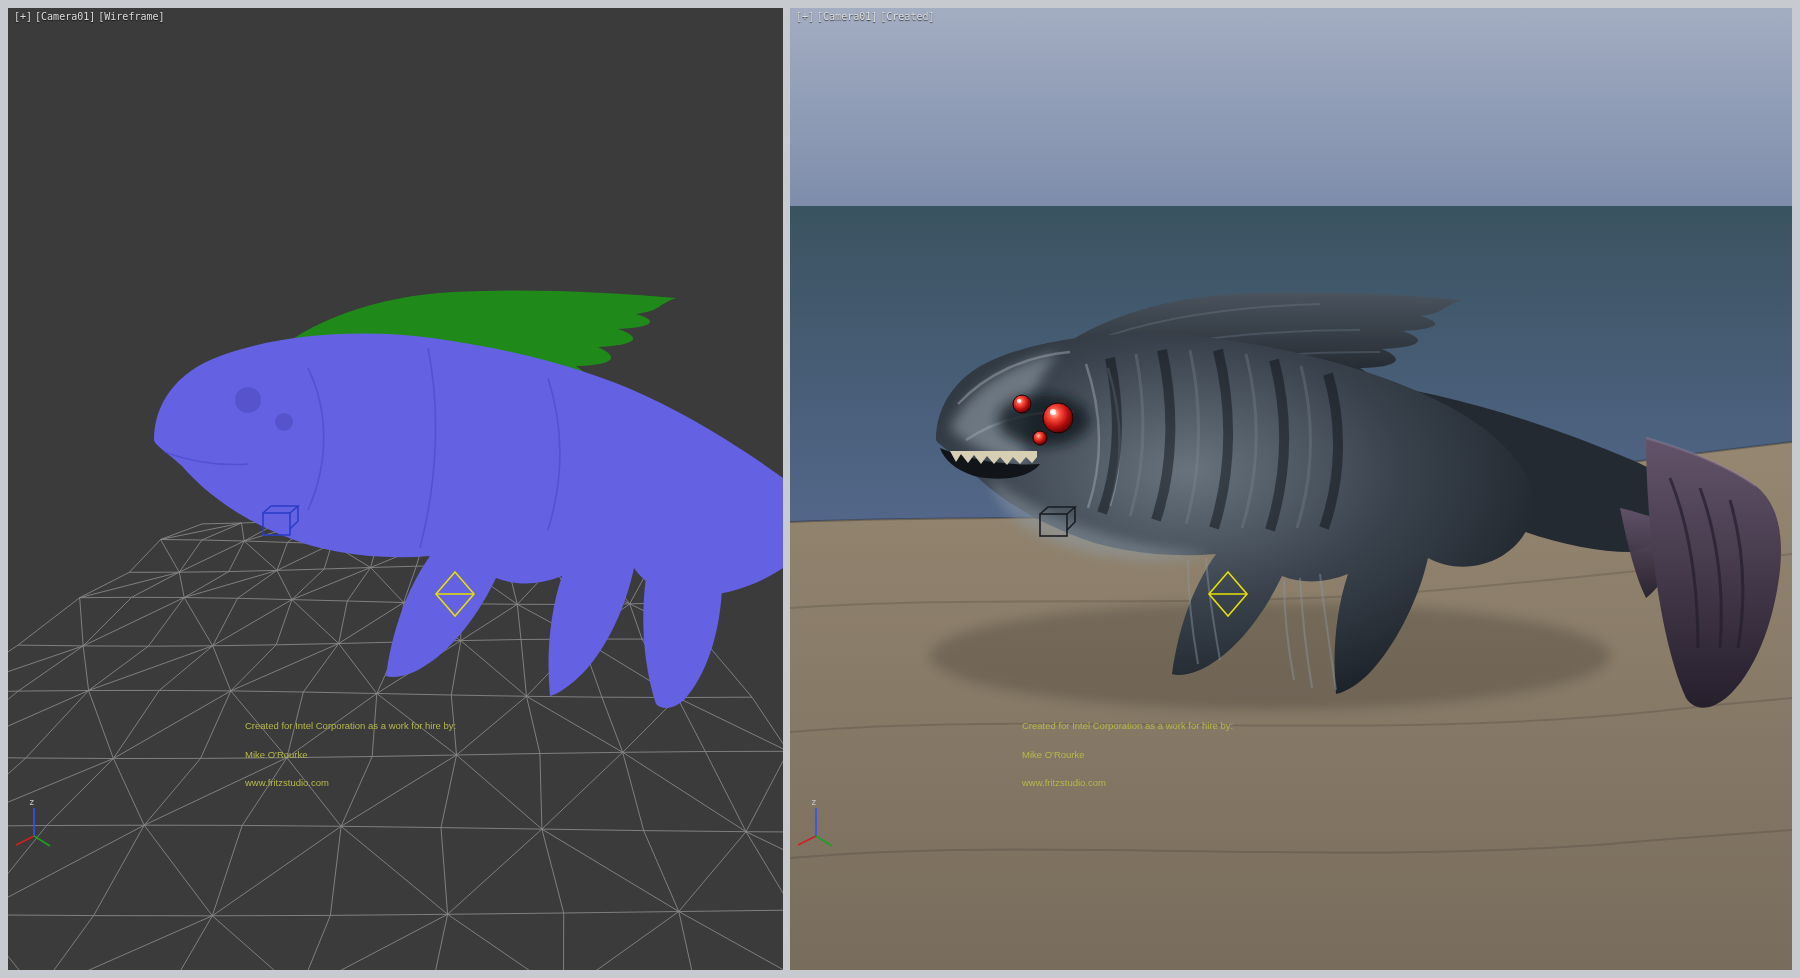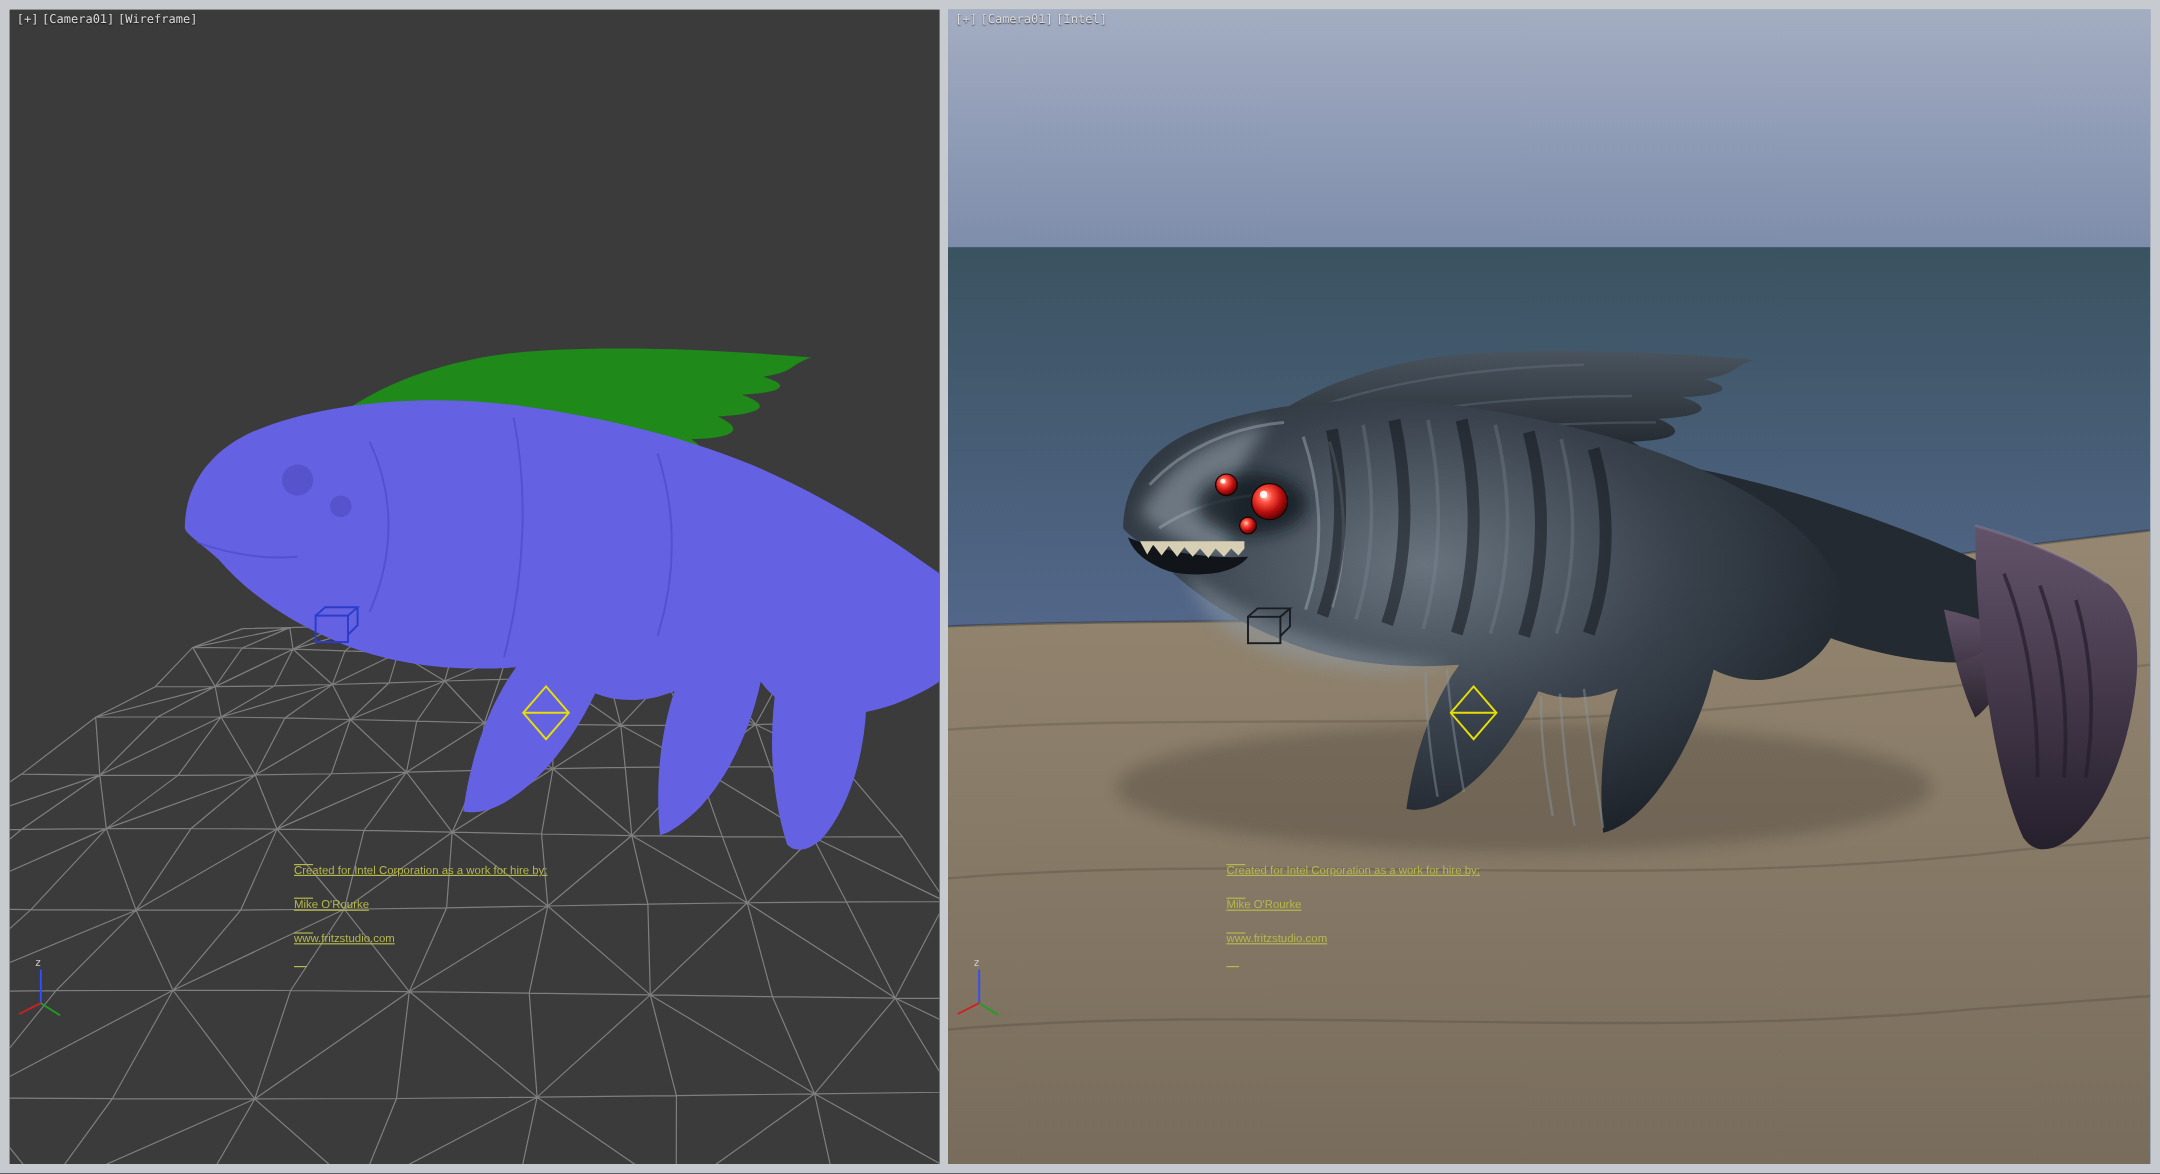--- a/index.html
+++ b/index.html
@@ -7,21 +7,21 @@
          font-family:"Liberation Sans",sans-serif;}
   .viewport{position:absolute;top:8px;height:962px;overflow:hidden;}
   #vp-left{left:8px;width:775px;background:#3b3b3b;}
   #vp-right{left:790px;width:1002px;background:#7d8cab;}
   .vp-label{position:absolute;top:3px;left:6px;z-index:6;display:flex;gap:3px;
             font:10px "DejaVu Sans Mono",monospace;color:#dcdcdc;
             text-shadow:0 1px 1px rgba(0,0,0,.65);}
   .vp-label span{cursor:pointer;}
   svg.canvas{position:absolute;left:0;top:0;}
   .watermark{position:absolute;z-index:5;font:9.5px "Liberation Sans",sans-serif;
-             line-height:9.5px;color:#b6b84b;white-space:pre;text-decoration:underline;}
+             line-height:9.5px;color:#b6b84b;white-space:pre;}
   #vp-left .watermark{left:237px;top:694px;}
   #vp-right .watermark{left:232px;top:694px;}
 </style>
 </head>
 <body>
 
 <div class="stage">
 
   <div class="viewport" id="vp-left">
     <div class="vp-label">
@@ -90,21 +90,21 @@
       <div>Created for Intel Corporation as a work for hire by:</div>
       <div>Mike O'Rourke</div>
       <div>www.fritzstudio.com</div>
     </div>
   </div>
 
   <div class="viewport" id="vp-right">
     <div class="vp-label">
       <span>[+]</span>
       <span>[Camera01]</span>
-      <span>[Intel]</span>
+      <span>[Created]</span>
     </div>
 
     <svg class="canvas" width="1002" height="962" viewBox="0 0 1002 962">
       <defs>
         <linearGradient id="gSky" gradientUnits="userSpaceOnUse" x1="0" y1="0" x2="0" y2="198">
           <stop offset="0" stop-color="#a3adc2"></stop>
             <stop offset="1" stop-color="#7e8dab"></stop>
         </linearGradient>
         <linearGradient id="gSea" gradientUnits="userSpaceOnUse" x1="0" y1="198" x2="0" y2="540">
           <stop offset="0" stop-color="#3a5360"></stop>

